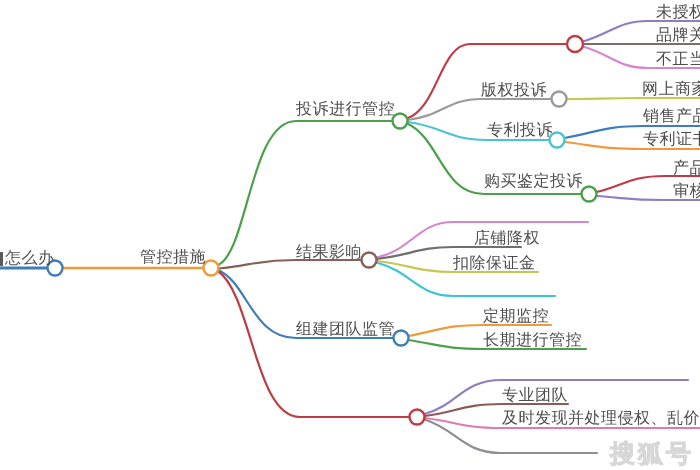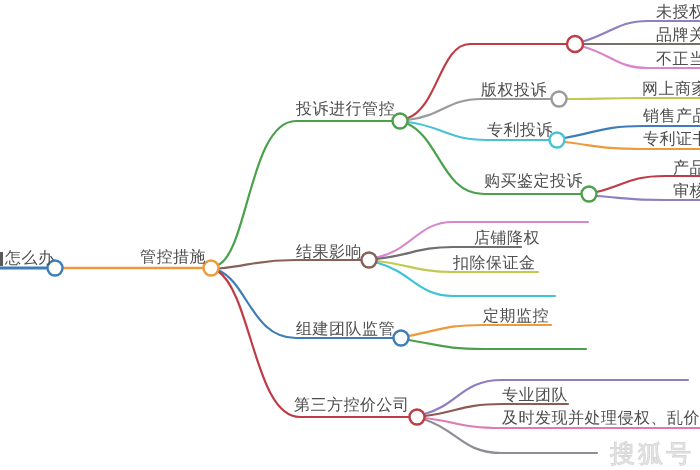--- a/index.html
+++ b/index.html
@@ -6,21 +6,21 @@
   #stage{
     position:relative;width:700px;height:470px;overflow:hidden;background:#fff;
     font-family:"Liberation Sans","DejaVu Sans",sans-serif;
   }
   #lines{position:absolute;left:0;top:0;z-index:0;}
   .label{
     position:absolute;z-index:2;font-size:16px;line-height:18px;
     letter-spacing:0.5px;color:#4d4d4d;white-space:nowrap;
   }
   .watermark{
-    position:absolute;z-index:3;font-size:25px;font-weight:normal;letter-spacing:3px;
+    position:absolute;z-index:3;font-size:25px;font-weight:bold;letter-spacing:3px;
     color:#ececec;-webkit-text-stroke:1px #d7d7d7;white-space:nowrap;
   }
   .char-fragment{
     position:absolute;z-index:2;left:0;top:252px;width:3px;height:14px;background:#5a5a5a;
   }
 </style>
 </head>
 <body>
 
 <div id="stage">
@@ -101,19 +101,19 @@
   <div class="label" style="left:484px;top:172px">购买鉴定投诉</div>
   <div class="label" style="left:673px;top:159px">产品</div>
   <div class="label" style="left:673px;top:182px">审核</div>
 
   <div class="label" style="left:296px;top:243px">结果影响</div>
   <div class="label" style="left:474px;top:229px">店铺降权</div>
   <div class="label" style="left:453px;top:254px">扣除保证金</div>
 
   <div class="label" style="left:296px;top:320px">组建团队监管</div>
   <div class="label" style="left:483px;top:307px">定期监控</div>
+  <div class="label" style="left:483px;top:331px">长期进行管控</div>
 
-  <div class="label" style="left:294px;top:396px">第三方控价公司</div>
   <div class="label" style="left:502px;top:386px">专业团队</div>
   <div class="label" style="left:502px;top:409px">及时发现并处理侵权、乱价行为</div>
 
   <div class="watermark" style="left:610px;top:437px">搜狐号</div>
 </div>
 
 </body></html>

